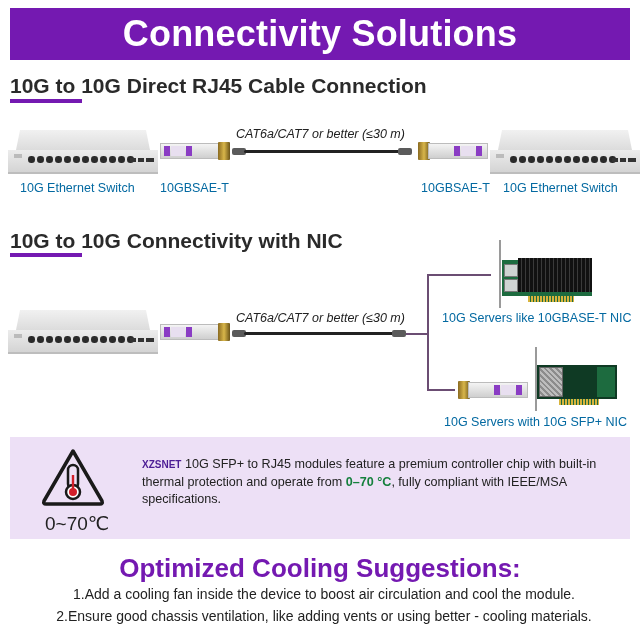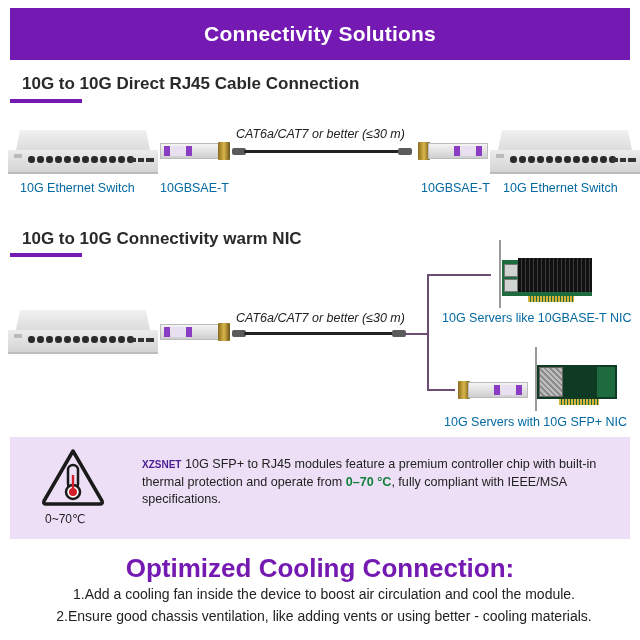--- a/index.html
+++ b/index.html
@@ -1,22 +1,22 @@
 <!DOCTYPE html>
 <html><head>
   <meta charset="utf-8">
   <style>
     * { box-sizing: border-box; margin: 0; padding: 0; }
     html, body { width: 640px; height: 640px; background: #ffffff; overflow: hidden; }
     body { position: relative; font-family: "Liberation Sans", "DejaVu Sans", sans-serif; color: #222; }
 
     .banner { position: absolute; left: 10px; top: 8px; width: 620px; height: 52px; background: #7419b1; display: flex; align-items: center; justify-content: center; }
-    .banner-title { color: #fff; font-size: 21px; font-weight: bold; letter-spacing: 0.2px; }
-
-    .section-title { position: absolute; left: 22px; font-size: 17px; font-weight: bold; color: #2a2a2a; }
+    .banner-title { color: #fff; font-size: 36px; font-weight: bold; letter-spacing: 0.2px; }
+
+    .section-title { position: absolute; left: 10px; font-size: 21px; font-weight: bold; color: #2a2a2a; }
     .section-underline { position: absolute; left: 10px; width: 72px; height: 4px; background: #7419b1; }
 
     .label { position: absolute; font-size: 12.5px; color: #0369a1; white-space: nowrap; }
     .cable-label { position: absolute; font-size: 12.5px; font-style: italic; color: #222; white-space: nowrap; }
 
     
     .switch { position: absolute; width: 150px; height: 46px; }
     .switch .top { position: absolute; left: 8px; right: 8px; top: 0; height: 20px; background: linear-gradient(#f1f1f1, #dcdcdc); clip-path: polygon(3% 0, 97% 0, 100% 100%, 0 100%); }
     .switch .front { position: absolute; left: 0; right: 0; top: 20px; height: 24px; background: linear-gradient(#ececec, #d4d4d4); border-bottom: 2px solid #bdbdbd; }
     .switch .ports { position: absolute; left: 20px; top: 26px; display: flex; gap: 2.5px; }
@@ -42,21 +42,21 @@
     .bracket { position: absolute; width: 2px; background: #9a9a9a; }
     .nic { position: absolute; }
     .nic .pcb { position: absolute; background: #1d6b3f; }
     .nic .heatsink { position: absolute; background: repeating-linear-gradient(90deg, #111 0 3px, #3a3a3a 3px 4px); }
     .nic .fingers { position: absolute; height: 6px; background: repeating-linear-gradient(90deg, #d8b43c 0 2px, #1d6b3f 2px 3px); }
     .nic .rj { position: absolute; width: 14px; height: 13px; background: #cfd3d2; border: 1px solid #777; }
     .nic .cage { position: absolute; background: repeating-linear-gradient(45deg, #bdbdbd 0 2px, #8c8c8c 2px 4px); border: 1px solid #666; }
 
     .info-box { position: absolute; left: 10px; top: 437px; width: 620px; height: 102px; background: #ede0f6; }
     .warn-icon { position: absolute; left: 40px; top: 447px; width: 66px; height: 60px; }
-    .temp-label { position: absolute; left: 45px; top: 512px; font-size: 12px; color: #222; }
+    .temp-label { position: absolute; left: 45px; top: 512px; font-size: 19px; color: #222; }
     .info-text { position: absolute; left: 142px; top: 456px; width: 480px; font-size: 12.6px; line-height: 17.5px; color: #222; }
     .brand { color: #4c1d95; font-weight: bold; font-size: 10px; }
     .hl { color: #15803d; font-weight: bold; }
 
     .cool-title { position: absolute; left: 0; width: 640px; top: 553px; text-align: center; font-size: 26px; font-weight: bold; color: #7419b1; }
     .cool-item { position: absolute; left: 0; width: 640px; text-align: center; font-size: 14px; color: #222; padding-left: 8px; }
   </style>
 </head>
 <body>
 
@@ -132,21 +132,21 @@
   <div class="sfp" style="left:122px; width:6px;"></div>
     <div class="sfp" style="left:130px; width:6px;"></div>
     <div class="sfp" style="left:138px; width:8px;"></div>
 </div>
 
 <div class="label" style="left:20px; top:181px;">10G Ethernet Switch</div>
 <div class="label" style="left:160px; top:181px;">10GBSAE-T</div>
 <div class="label" style="left:421px; top:181px;">10GBSAE-T</div>
 <div class="label" style="left:503px; top:181px;">10G Ethernet Switch</div>
 
-<div class="section-title" style="top:229px;">10G to 10G Connectivity warm NIC</div>
+<div class="section-title" style="top:229px;">10G to 10G Connectivity with NIC</div>
 <div class="section-underline" style="top:253px;"></div>
 
 <div class="switch" style="left:8px; top:310px;">
   <div class="top"></div>
     <div class="front"></div>
     <div class="led"></div>
   <div class="ports">
       <div class="port"></div>
       <div class="port"></div>
       <div class="port"></div>
@@ -217,15 +217,15 @@
   <circle cx="33" cy="45" r="7" fill="#fff" stroke="#1a1a1a" stroke-width="2.5"></circle>
   <circle cx="33" cy="45" r="4" fill="#d21f2a"></circle>
   <rect x="31.8" y="28" width="2.4" height="14" fill="#d21f2a"></rect>
 </svg>
 <div class="temp-label">0~70℃</div>
 
 <div class="info-text">
   <span class="brand">XZSNET</span><span> 10G SFP+ to RJ45 modules feature a premium controller chip with built-in thermal protection and operate from </span><span class="hl">0–70 °C</span><span>, fully compliant with IEEE/MSA specifications.</span><br>
 </div>
 
-<div class="cool-title">Optimized Cooling Connection:</div>
+<div class="cool-title">Optimized Cooling Suggestions:</div>
 <div class="cool-item" style="top:586px;">1.Add a cooling fan inside the device to boost air circulation and cool the module.</div>
 <div class="cool-item" style="top:608px;text-align:center;">2.Ensure good chassis ventilation, like adding vents or using better - cooling materials.</div>
 
 </body></html>

